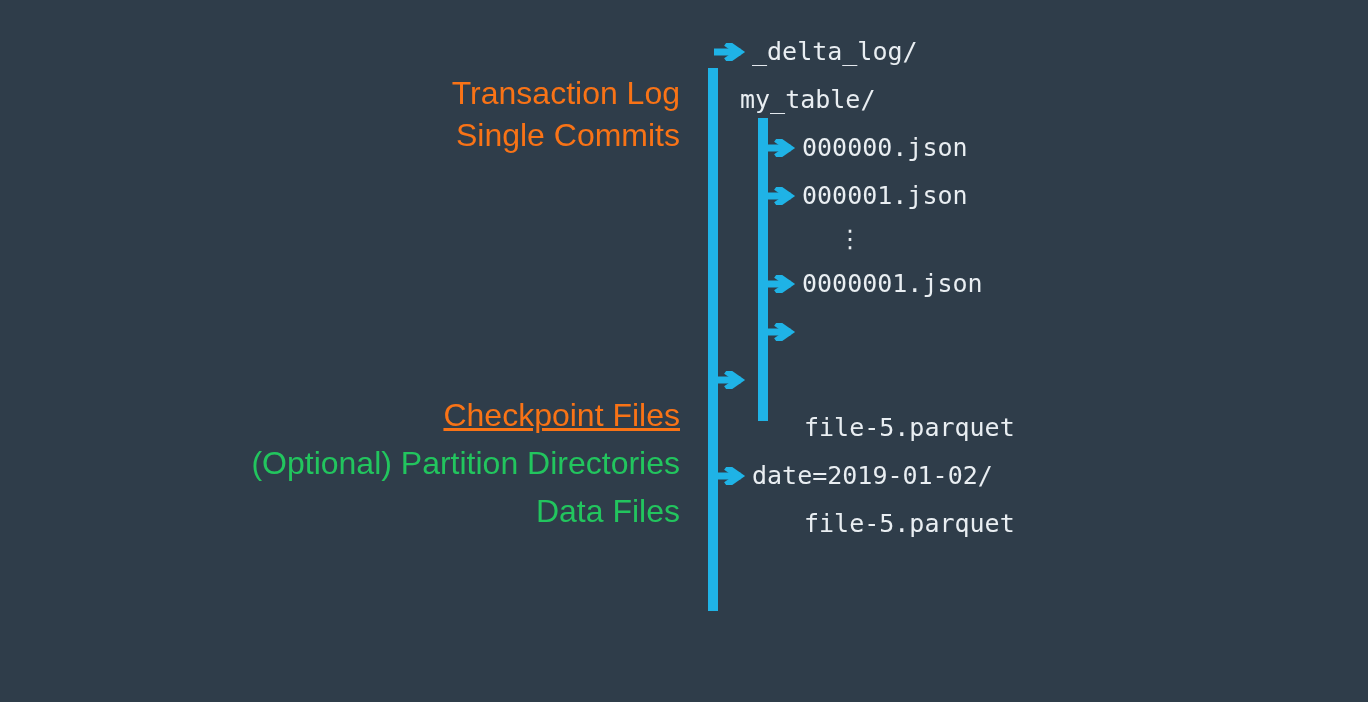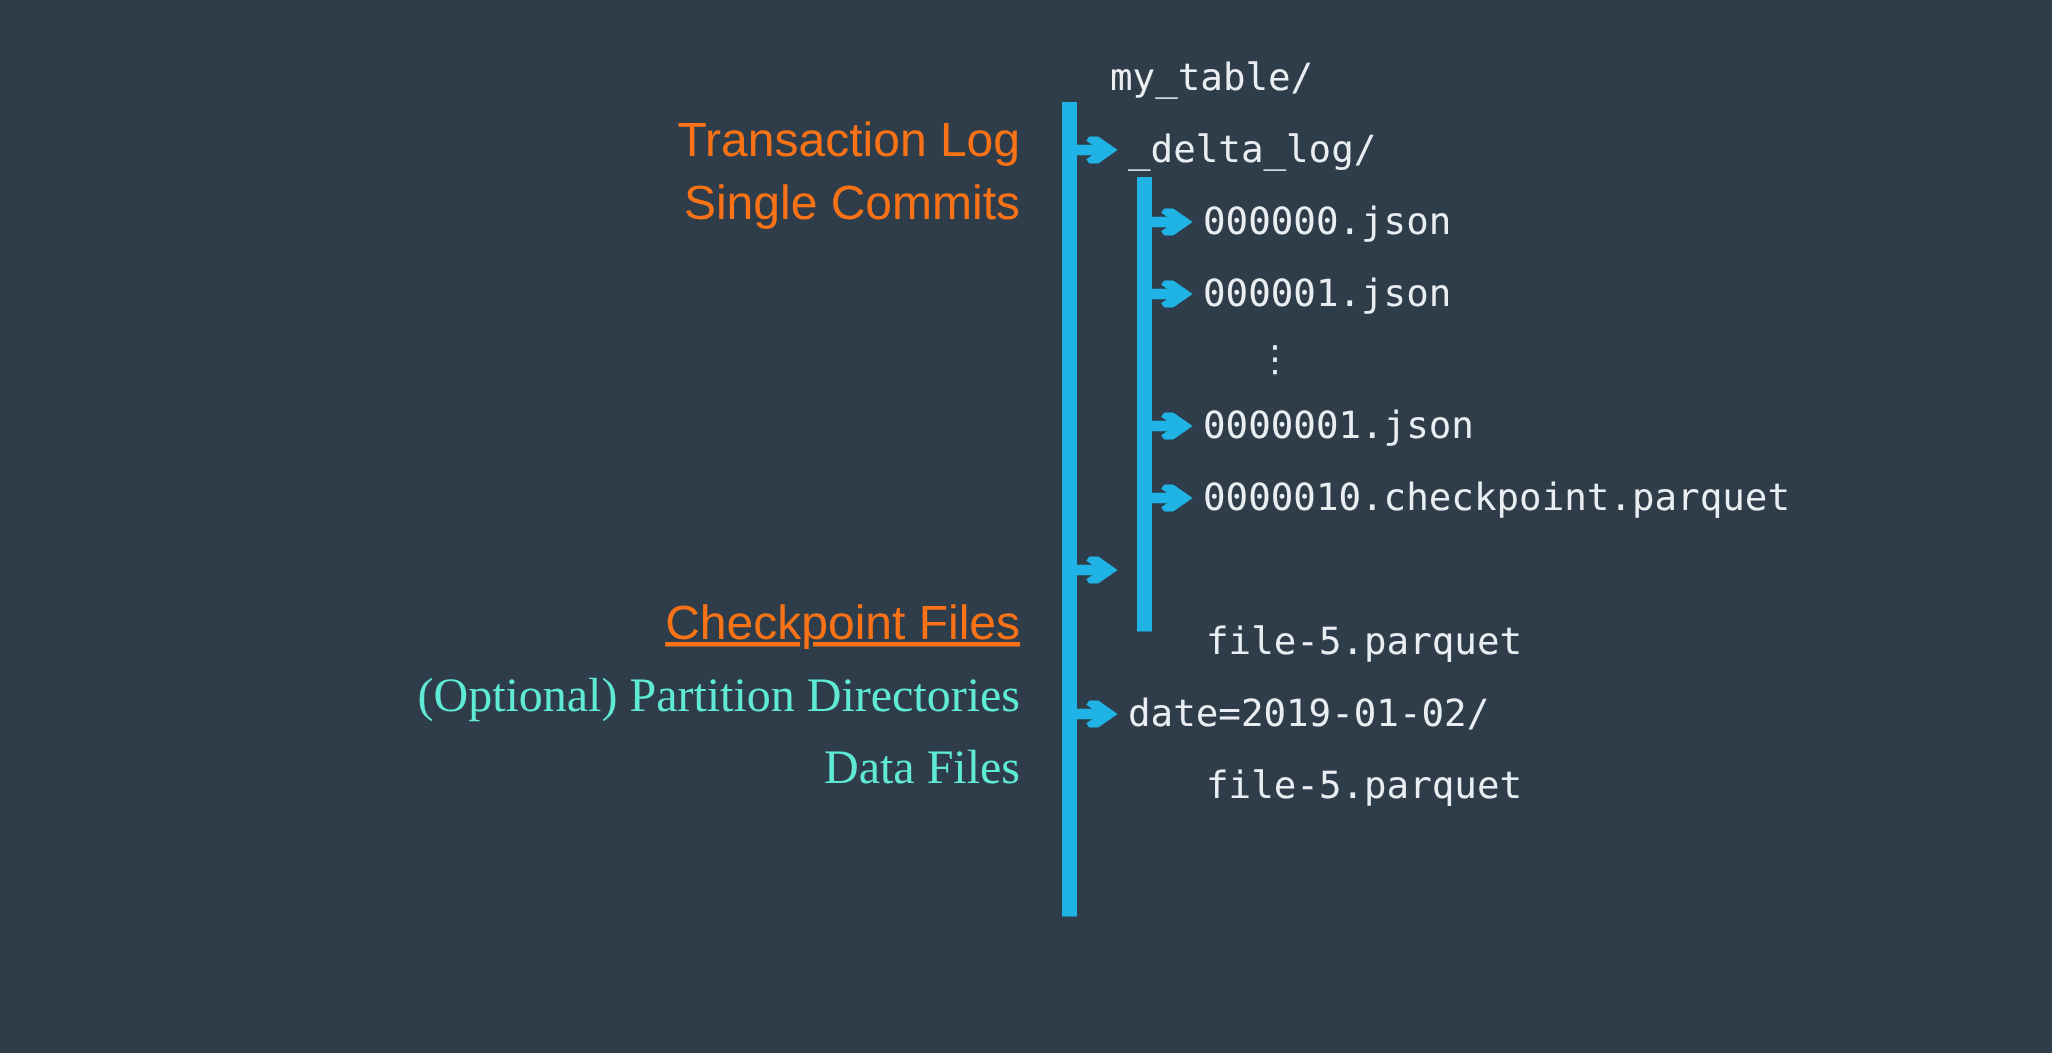--- a/index.html
+++ b/index.html
@@ -74,46 +74,46 @@
   .labels {
     position: absolute;
     left: 0;
     top: 0;
     width: 680px;
     font-size: 32px;
     line-height: 1.3;
     text-align: right;
   }
   .labels .g { color: #f97316; }
-  .labels .o { color: #5eead4; font-family: Liberation Serif, serif; }
+  .labels .o { color: #22c55e; }
   .labels div { white-space: nowrap; }
 </style>
 </head>
 <body>
 
 <div class="stage">
 
   <div class="tree">
 
     <div class="vert" style="left:8px; top:40px; height:543px;"></div>
     <div class="vert" style="left:58px; top:90px; height:303px;"></div>
 
-    <div class="row ind0">
-      <span class="arrow"></span>
-      <span class="mono">my_table/</span>
-    </div>
-
     <div class="row ind1" style="margin-left:-38px;">
       <span class="arrow on">
           <svg viewBox="0 0 32 18">
             <line x1="0" y1="9" x2="23" y2="9"></line>
             <polyline points="15,2 25,9 15,16"></polyline>
           </svg>
         </span>
       <span class="mono">_delta_log/</span>
+    </div>
+
+    <div class="row ind0">
+      <span class="arrow"></span>
+      <span class="mono">my_table/</span>
     </div>
 
     <div class="row ind2" style="margin-left:-38px;">
       <span class="arrow on">
           <svg viewBox="0 0 32 18">
             <line x1="0" y1="9" x2="23" y2="9"></line>
             <polyline points="15,2 25,9 15,16"></polyline>
           </svg>
         </span>
       <span class="mono">000000.json</span>
@@ -142,21 +142,20 @@
       <span class="mono">0000001.json</span>
     </div>
 
     <div class="row ind2" style="margin-left:-38px;">
       <span class="arrow on">
           <svg viewBox="0 0 32 18">
             <line x1="0" y1="9" x2="23" y2="9"></line>
             <polyline points="15,2 25,9 15,16"></polyline>
           </svg>
         </span>
-      <span class="mono">0000010.checkpoint.parquet</span>
     </div>
 
     <div class="row ind1" style="margin-left:-38px;">
       <span class="arrow on">
           <svg viewBox="0 0 32 18">
             <line x1="0" y1="9" x2="23" y2="9"></line>
             <polyline points="15,2 25,9 15,16"></polyline>
           </svg>
         </span>
     </div>

